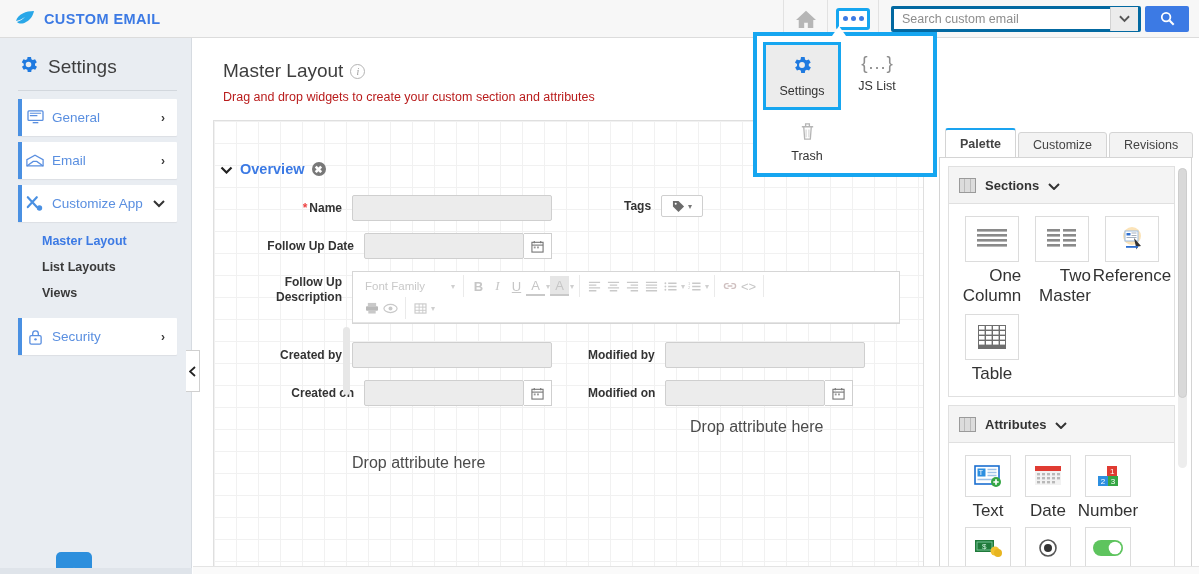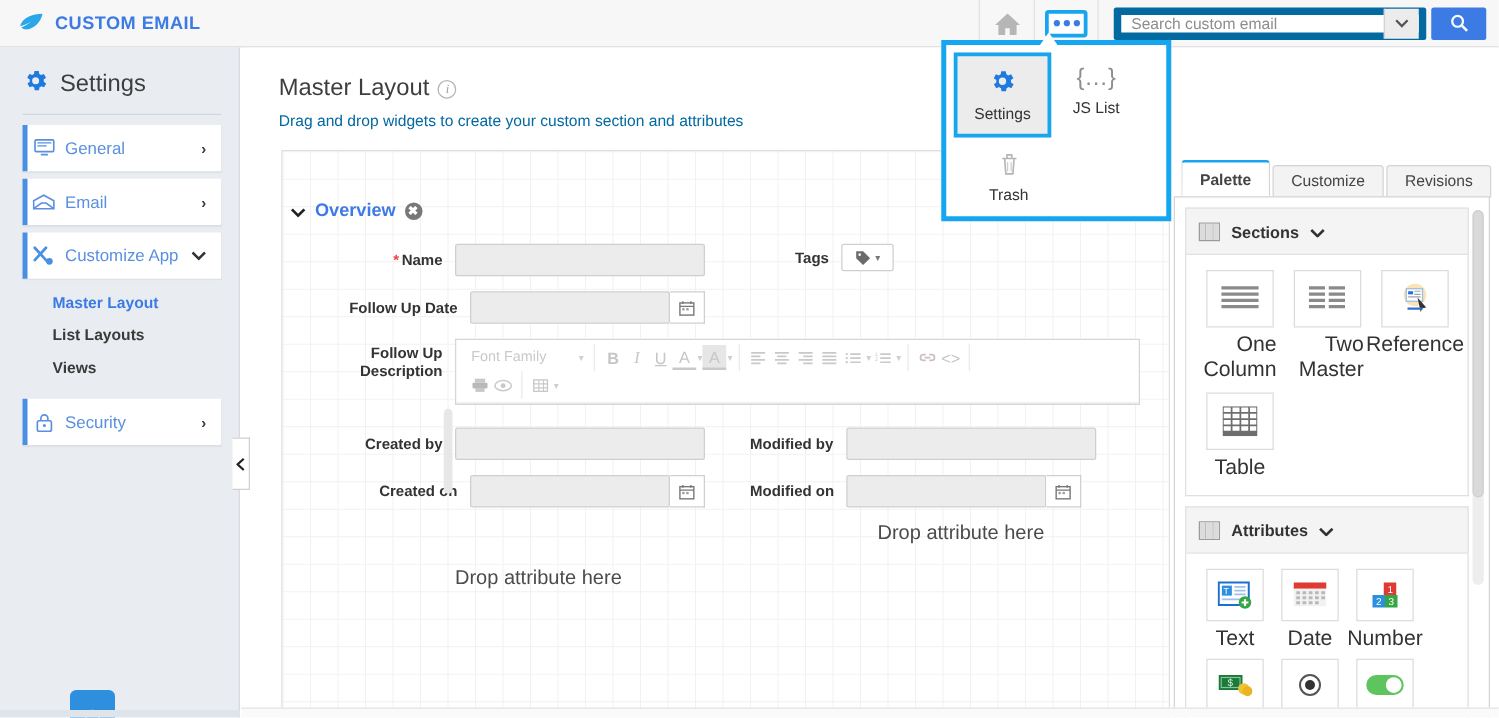--- a/index.html
+++ b/index.html
@@ -31,21 +31,21 @@
     width:52px; height:38px; display:flex; align-items:center; justify-content:center;
     border-left:1px solid #e2e2e2; border-right:1px solid #e2e2e2;
   }
   .dots-btn {
     width:34px; height:22px; border:3px solid #16a6f0; border-radius:3px;
     background:#fff; display:flex; align-items:center; justify-content:center; gap:3px;
   }
   .dot { width:5px; height:5px; border-radius:50%; background:#3c7ae4; }
   .search-wrap { display:flex; align-items:center; margin:0 10px 0 12px; }
   .search-box {
-    width:250px; height:26px; border:6px solid #0369a1; background:#fff;
+    width:250px; height:26px; border:3px solid #0369a1; background:#fff;
     display:flex; align-items:center; border-radius:2px;
   }
   .search-input {
     flex:1; border:0; outline:0; height:24px; padding:0 8px;
     font-size:12.5px; color:#7a7a7a; background:transparent;
     font-family:"Liberation Sans", sans-serif;
   }
   .search-input::placeholder { color:#8d8d8d; }
   .search-caret {
     width:28px; height:24px; background:#ececec; border-left:1px solid #d2d2d2;
@@ -120,25 +120,25 @@
   }
   .page-title {
     display:flex; align-items:center; gap:7px;
     padding:22px 0 0 30px; font-size:19px; color:#3e3e3e;
   }
   .info-icon {
     width:15px; height:15px; border-radius:50%; border:1.5px solid #b4b4b4;
     color:#9a9a9a; font-size:10px; font-style:italic;
     display:flex; align-items:center; justify-content:center; font-family:"Liberation Serif", serif;
   }
-  .page-sub { padding:8px 0 0 30px; font-size:12.5px; color:#0369a1; }
+  .page-sub { padding:8px 0 0 30px; font-size:12.5px; color:#b91c1c; }
 
   
   .canvas {
-    position:absolute; left:32px; top:82px; width:711px; height:454px;
+    position:absolute; left:20px; top:82px; width:711px; height:454px;
     background:#ffffff; border:1px solid #dfdfdf;
     background-image:
       linear-gradient(to right, #f1f1f1 1px, transparent 1px),
       linear-gradient(to bottom, #f1f1f1 1px, transparent 1px);
     background-size:22px 22px;
     overflow:hidden;
   }
   .section-head {
     display:flex; align-items:center; gap:7px; padding:40px 0 0 6px;
     font-size:14.5px; font-weight:bold; color:#3c7ae4;

